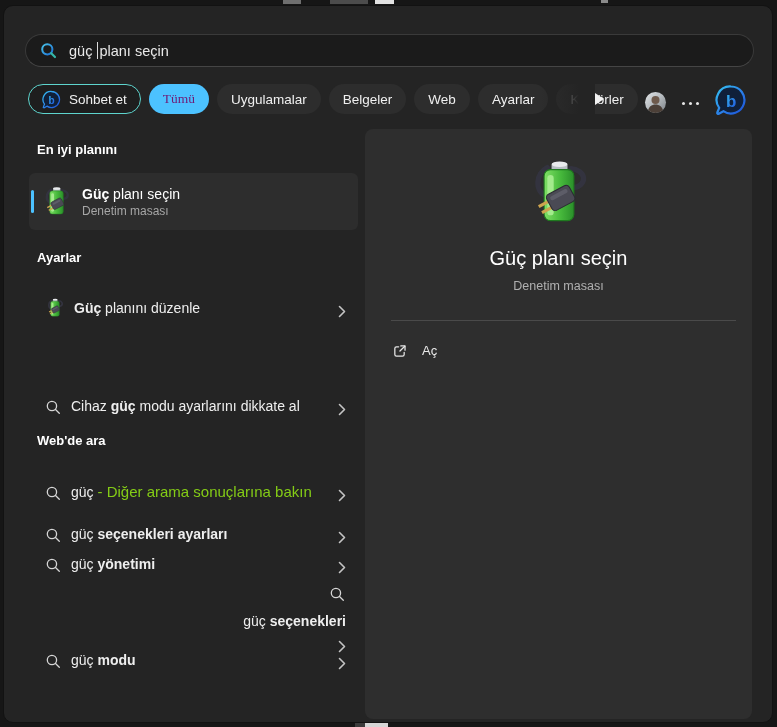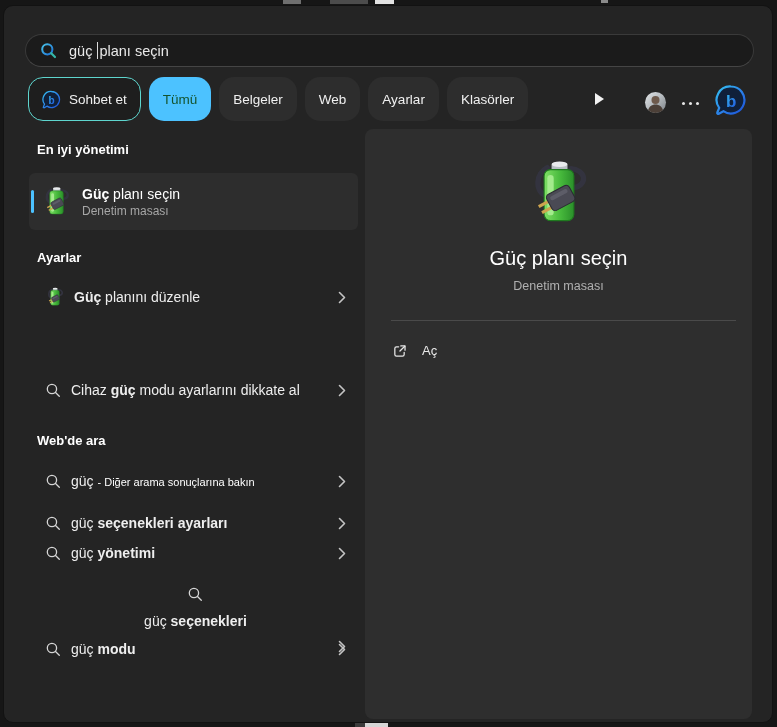--- a/index.html
+++ b/index.html
@@ -22,26 +22,26 @@
     background:#1b1b1b;border:1px solid #3a3a3a;border-bottom-color:#454545;
     border-radius:17px;box-sizing:border-box;
     display:flex;align-items:center;padding:0 14px;gap:12px;
     color:#e9e9e9;font-size:14.5px;
   }
   .searchbar .qtext{display:flex;align-items:center;white-space:pre;}
   .caret{width:1px;height:17px;background:#dcdcdc;display:inline-block;margin:0 1px;}
   
   .pillsrow{position:absolute;left:24px;top:78px;height:30px;display:flex;gap:8px;align-items:center;}
   .pill{
-    height:44px;border-radius:15px;background:#2d2d2d;color:#f0f0f0;
+    height:30px;border-radius:15px;background:#2d2d2d;color:#f0f0f0;
     font-size:13.5px;display:flex;align-items:center;justify-content:center;
     padding:0 14px;box-sizing:border-box;white-space:nowrap;cursor:default;
   }
   .pill.chat{background:#1e1e1e;border:1.5px solid #5ed5ce;gap:8px;padding:0 13px;}
-  .pill.selected{background:#4cc2ff;color:#14532d;}
+  .pill.selected{background:#4cc2ff;color:#701a75;font-family:Liberation Serif, serif;}
   .pill-fade{position:absolute;left:537px;top:74px;width:54px;height:38px;
     background:linear-gradient(to right,rgba(36,36,36,0),#242424 70%);}
   .play-btn{position:absolute;left:587px;top:85px;width:16px;height:16px;}
   .avatar{
     position:absolute;left:641px;top:86px;width:21px;height:21px;border-radius:50%;
     background:linear-gradient(135deg,#e3e6e8 0%,#b9bec2 45%,#7c8186 100%);
     overflow:hidden;
   }
   .dots{position:absolute;left:678px;top:94px;width:22px;height:6px;display:flex;gap:4px;align-items:center;}
   .dots i{width:3px;height:3px;border-radius:50%;background:#e6e6e6;}
@@ -52,27 +52,27 @@
     position:absolute;left:25px;top:167px;width:329px;height:57px;
     background:#2d2d2d;border-radius:6px;display:flex;align-items:center;
     padding:0 12px;box-sizing:border-box;gap:10px;
   }
   .accentbar{position:absolute;left:2px;top:17px;width:3px;height:23px;border-radius:2px;background:#4cc2ff;}
   .bm-text{display:flex;flex-direction:column;gap:2px;}
   .bm-title{font-size:14px;color:#ffffff;}
   .bm-sub{font-size:12px;color:#a6a6a6;}
   .row{
     position:absolute;left:25px;width:329px;height:42px;border-radius:6px;
-    display:flex;align-items:center;padding:0 12px 0 16px;box-sizing:border-box;gap:9px;
+    display:flex;align-items:flex-end;padding:0 12px 0 16px;box-sizing:border-box;gap:9px;
     color:#eeeeee;font-size:14px;
   }
   .row .lbl{flex:1;line-height:1.35;}
   .row .chev{margin-left:auto;flex:none;display:flex;}
   .seg-b{font-weight:700;}
-  .seg-dim{color:#ffffff;font-size:11px;}
+  .seg-dim{color:#84cc16;font-size:15px;}
   .icon17{width:17px;height:17px;flex:none;}
   
   .card{
     position:absolute;left:361px;top:123px;width:387px;height:590px;
     background:#2e2e2e;border-radius:8px;
     display:flex;flex-direction:column;align-items:center;box-sizing:border-box;
   }
   .card .bigicon{margin-top:30px;width:68px;height:68px;}
   .card .ptitle{margin-top:20px;font-size:20px;color:#ffffff;}
   .card .psub{margin-top:9px;font-size:12.5px;color:#b0b0b0;}
@@ -143,20 +143,23 @@
     <div class="pill chat">
       <svg width="19" height="19" viewBox="0 0 32 32">
           <use href="#bingShape"></use>
         </svg>
       <span>Sohbet et</span>
     </div>
     <div class="pill selected">
         <span>Tümü</span>
       </div>
     <div class="pill">
+        <span>Uygulamalar</span>
+      </div>
+    <div class="pill">
         <span>Belgeler</span>
       </div>
     <div class="pill">
         <span>Web</span>
       </div>
     <div class="pill">
         <span>Ayarlar</span>
       </div>
     <div class="pill">
         <span>Klasörler</span>
@@ -182,21 +185,21 @@
       <i></i>
       <i></i>
     </div>
 
   <div class="bing-big">
     <svg width="32" height="32" viewBox="0 0 32 32">
         <use href="#bingShape"></use>
       </svg>
   </div>
 
-  <div class="sec-header" style="top:136px;">En iyi yönetimi</div>
+  <div class="sec-header" style="top:136px;">En iyi planını</div>
 
   <div class="bestmatch">
     <div class="accentbar"></div>
     <svg width="31" height="31" viewBox="0 0 64 64">
         <use href="#batteryShape"></use>
       </svg>
     <div class="bm-text">
       <div class="bm-title"><span class="seg-b">Güç</span><span> planı seçin</span></div>
       <div class="bm-sub">Denetim masası</div>
     </div>

